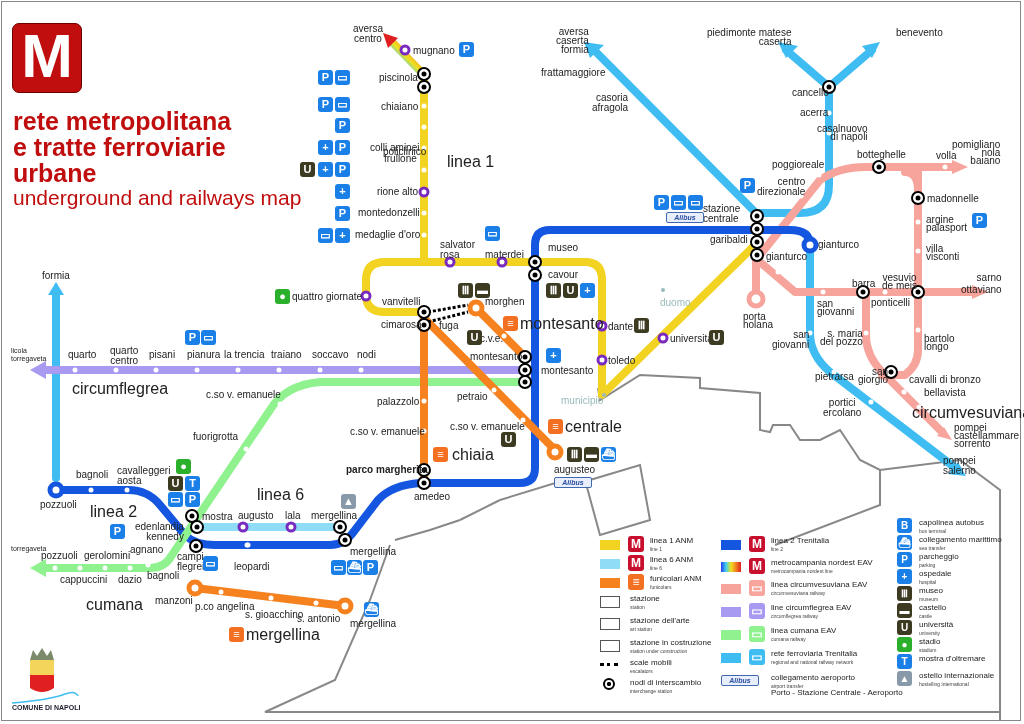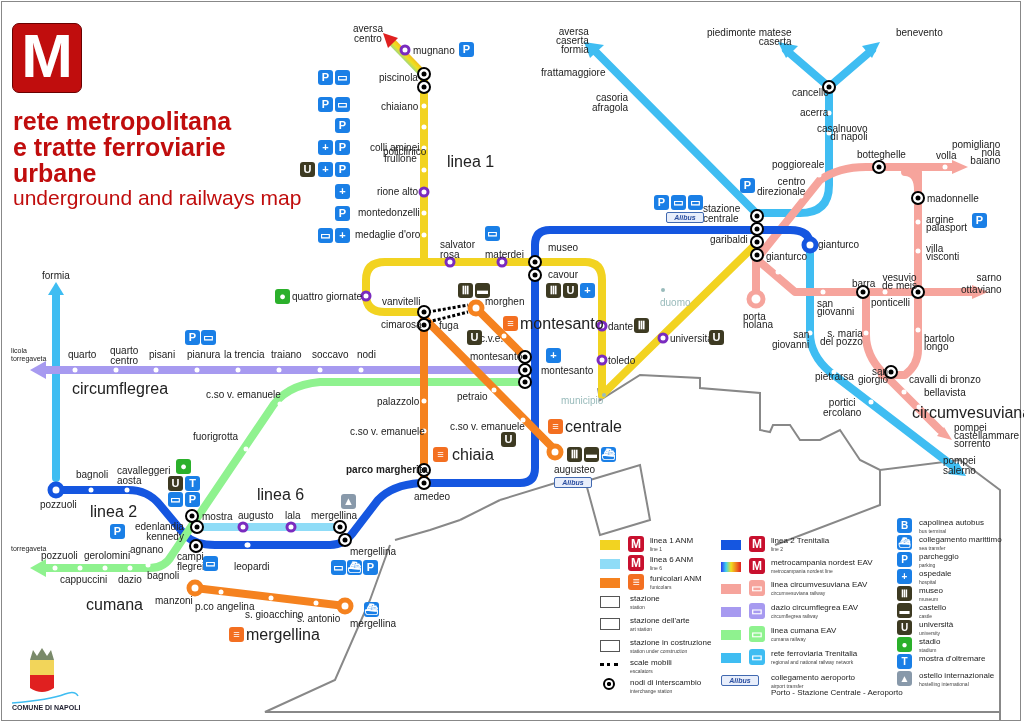--- a/index.html
+++ b/index.html
@@ -556,21 +556,21 @@
   </div>
   <div class="lg-row" style="top:44px;">
     <div class="lg-sw" style="background:#f6a49c;"></div>
     <div class="lg-ic" style="background:#f6a49c;">▭</div>
     <div class="lg-t">linea circumvesuviana EAV</div>
     <div class="lg-s">circumvesuviana railway</div>
   </div>
   <div class="lg-row" style="top:67px;">
     <div class="lg-sw" style="background:#a79af0;"></div>
     <div class="lg-ic" style="background:#a79af0;">▭</div>
-    <div class="lg-t">dazio circumflegrea EAV</div>
+    <div class="lg-t">line circumflegrea EAV</div>
     <div class="lg-s">circumflegrea railway</div>
   </div>
   <div class="lg-row" style="top:90px;">
     <div class="lg-sw" style="background:#8ff28f;"></div>
     <div class="lg-ic" style="background:#8ff28f;">▭</div>
     <div class="lg-t">linea cumana EAV</div>
     <div class="lg-s">cumana railway</div>
   </div>
   <div class="lg-row" style="top:113px;">
     <div class="lg-sw" style="background:#3fbdf2;"></div>

